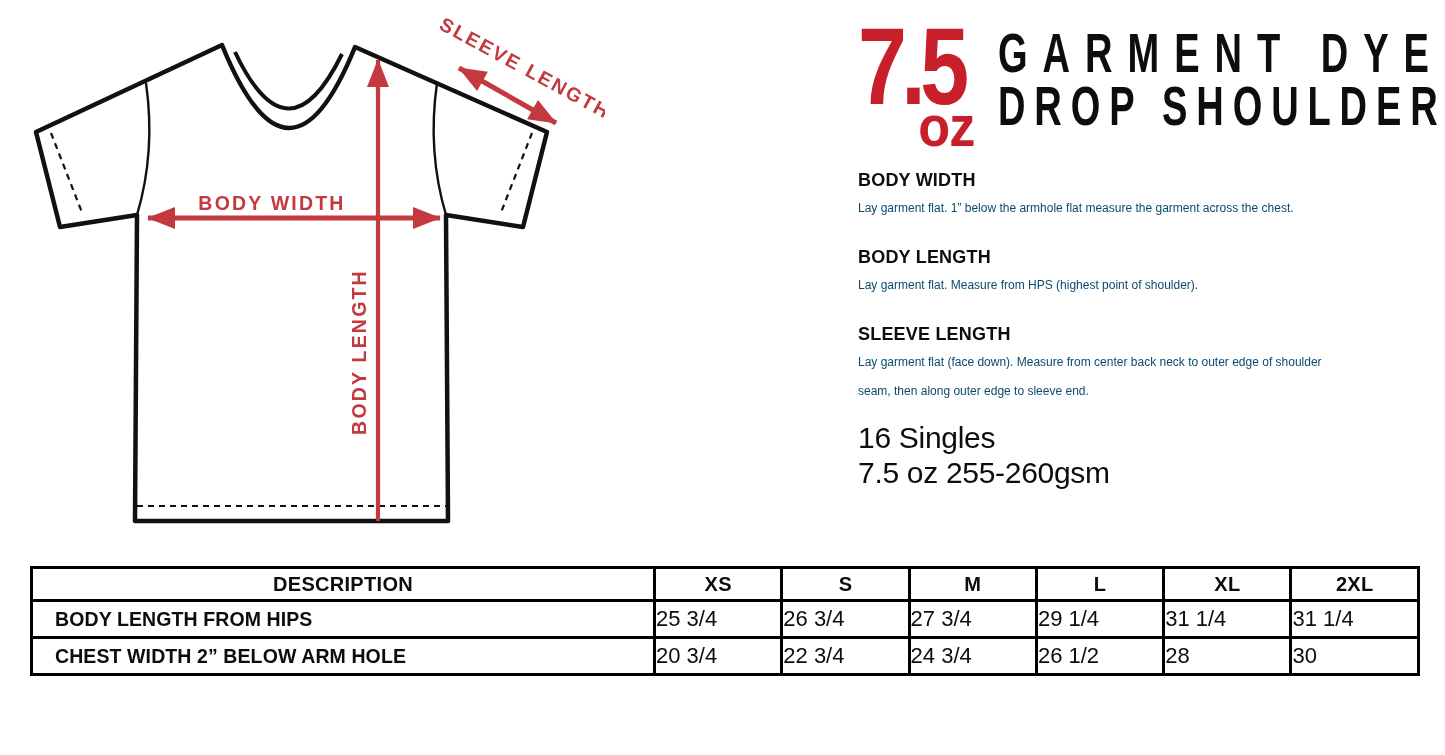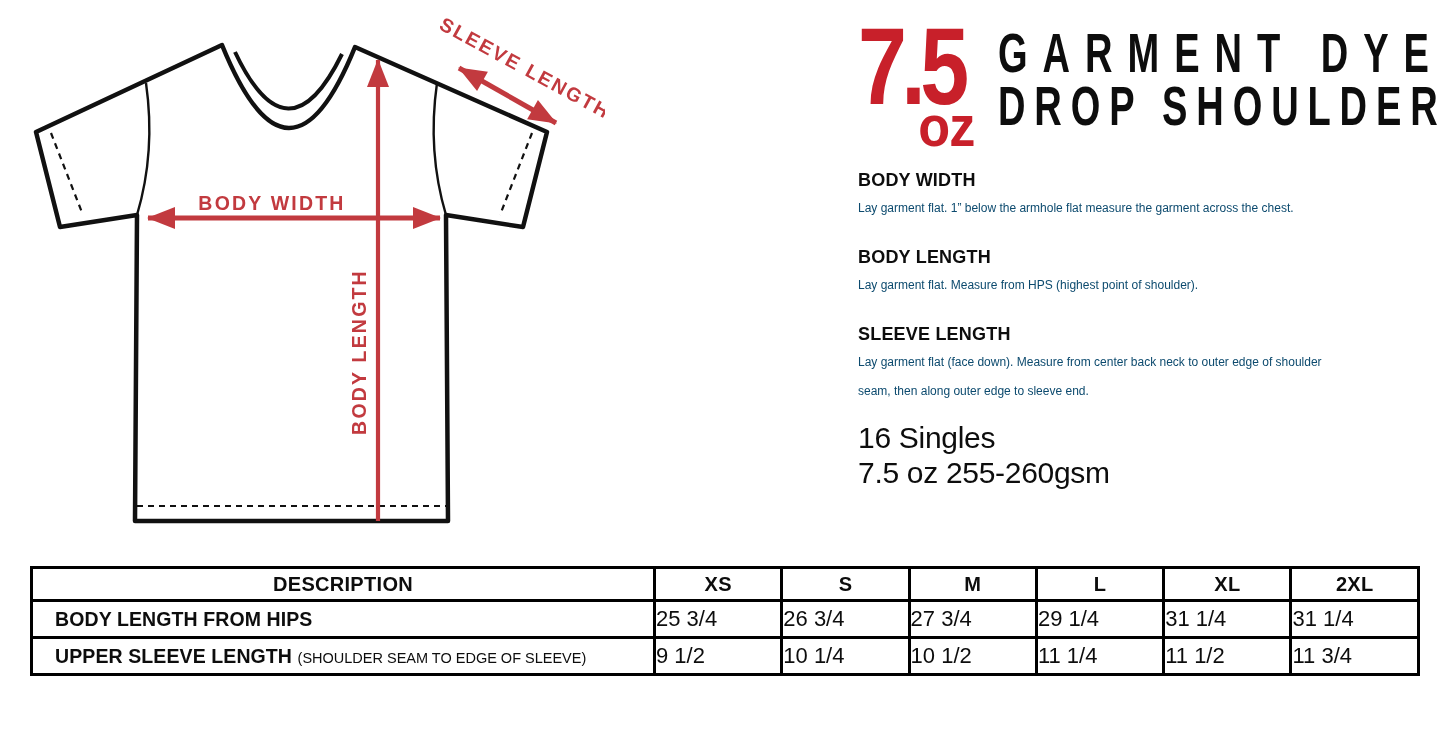--- a/index.html
+++ b/index.html
@@ -154,25 +154,25 @@
         <tr>
           <td class="lab"><span>BODY LENGTH FROM HIPS</span></td>
           <td class="val">25 3/4</td>
           <td class="val">26 3/4</td>
           <td class="val">27 3/4</td>
           <td class="val">29 1/4</td>
           <td class="val">31 1/4</td>
           <td class="val">31 1/4</td>
         </tr>
         <tr>
-          <td class="lab"><span>UPPER SLEEVE LENGTH</span> <span class="note">(SHOULDER SEAM TO EDGE OF SLEEVE)</span></td>
-          <td class="val">9 1/2</td>
-          <td class="val">10 1/4</td>
-          <td class="val">10 1/2</td>
-          <td class="val">11 1/4</td>
-          <td class="val">11 1/2</td>
-          <td class="val">11 3/4</td>
+          <td class="lab"><span>CHEST WIDTH 2” BELOW ARM HOLE</span></td>
+          <td class="val">20 3/4</td>
+          <td class="val">22 3/4</td>
+          <td class="val">24 3/4</td>
+          <td class="val">26 1/2</td>
+          <td class="val">28</td>
+          <td class="val">30</td>
         </tr>
       </tbody>
     </table>
   </div>
 
 </div>
 
 </body></html>

